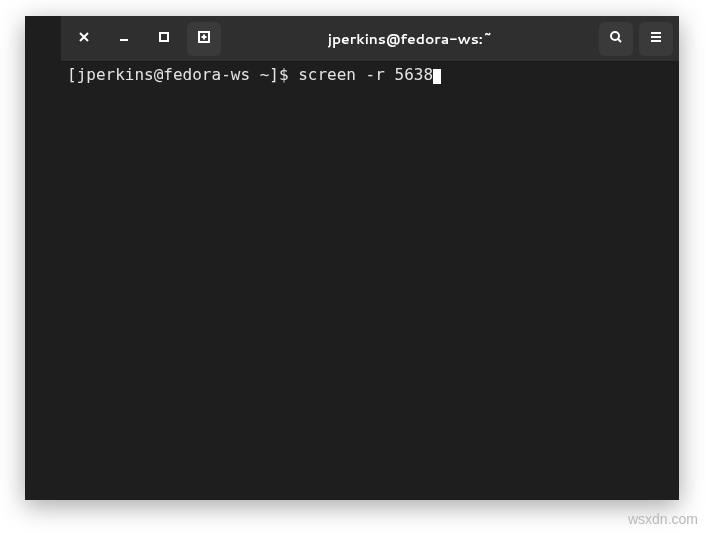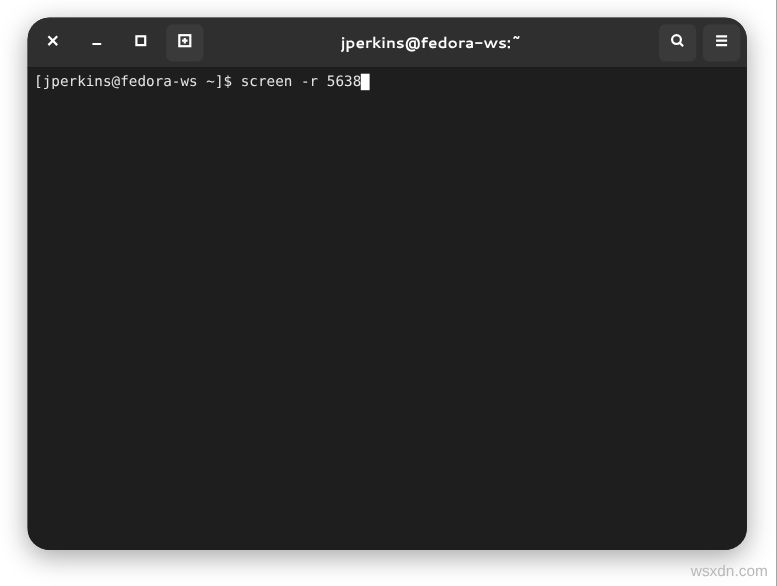--- a/index.html
+++ b/index.html
@@ -14,25 +14,26 @@
       font-family: -apple-system, "Cantarell", "Helvetica Neue", sans-serif;
       position: relative;
     }
     .terminal-window {
       position: absolute;
       left: 25px;
       top: 16px;
       width: 654px;
       height: 484px;
       background: #1e1e1e;
-      border-radius: 20px;
+      border-radius: 0;
       overflow: hidden;
       box-shadow: 0 6px 24px rgba(0,0,0,0.35);
       display: flex;
       flex-direction: column;
+      padding-left: 36px;
     }
     .titlebar {
       height: 46px;
       background: #2f2f2f;
       display: flex;
       align-items: center;
       padding: 0 6px;
       color: #ffffff;
       border-bottom: 1px solid #1b1b1b;
     }
@@ -68,21 +69,21 @@
       height: 16px;
       stroke: #ffffff;
       fill: none;
       stroke-width: 2;
     }
     .terminal-body {
       flex: 1;
       background: #1e1e1e;
       color: #e5e5e5;
       font-family: "DejaVu Sans Mono", "Menlo", "Consolas", monospace;
-      font-size: 13px;
+      font-size: 16px;
       line-height: 18px;
       padding: 4px 6px;
       white-space: pre;
     }
     .prompt-line {
       display: inline;
     }
     .cursor {
       display: inline-block;
       width: 8px;

